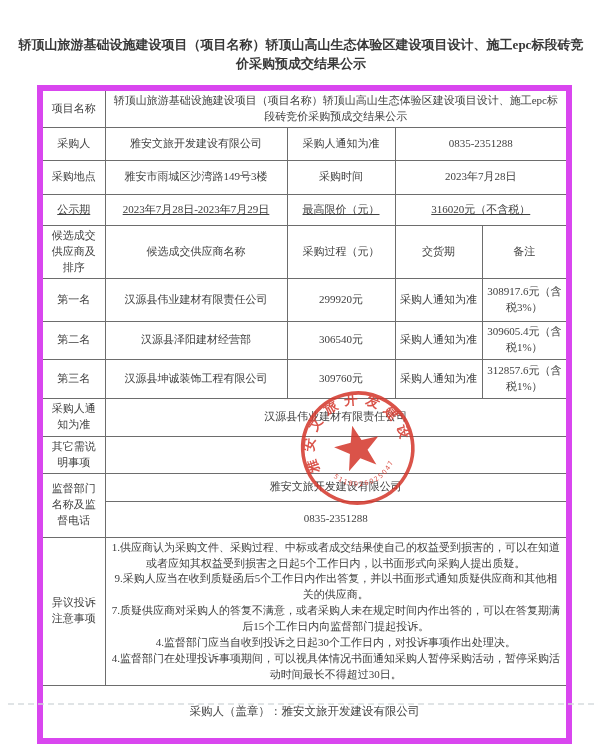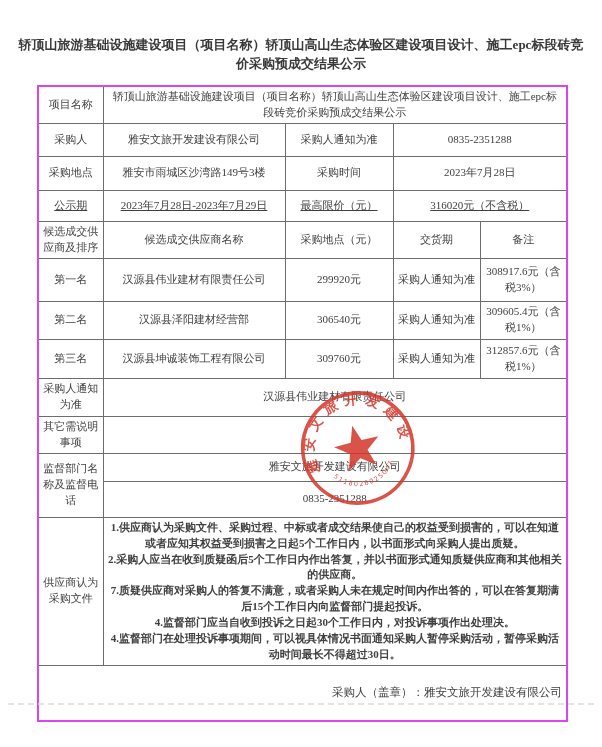--- a/index.html
+++ b/index.html
@@ -28,42 +28,41 @@
     color:#404040;
   }
   table.main td {
     border:1px solid #6d6d6d;
     text-align:center;
     vertical-align:middle;
     padding:2px 4px;
     line-height:1.45;
     word-break:break-all;
   }
-  table.main { border:2px solid #d946ef; }
+  table.main { border:6px solid #d946ef; }
   td.label { padding:2px 6px; }
   tr.r1  td { height:30px; }
   tr.r2  td { height:33px; }
   tr.r3  td { height:34px; }
   tr.r4  td { height:31px;text-decoration:underline; }
   tr.r5  td { height:34px; }
   tr.r6  td { height:43px; }
   tr.r7  td { height:38px; }
   tr.r8  td { height:39px; }
   tr.r9  td { height:38px; }
   tr.r10 td { height:33px;margin-left:35px; }
   tr.r11a td { height:28px; }
   tr.r11b td { height:36px; }
   tr.r12 td { height:138px; }
-  tr.r13 td { height:55px;text-align:right; }
+  tr.r13 td { height:55px; }
   td.objection-cell {
     text-align:left;
     vertical-align:middle;
     padding:4px 6px;
     line-height:1.55;
-    font-weight:bold;
   }
   td.sign-cell {
     text-align:left;
     vertical-align:middle;
     padding:4px 8px 14px 8px;
     font-size:11.5px;
   }
   .seal {
     position:absolute; left:293px; top:386px;
     width:130px; height:126px;
@@ -110,21 +109,21 @@
     </tr>
     <tr class="r4">
       <td class="label">公示期</td>
       <td>2023年7月28日-2023年7月29日</td>
       <td>最高限价（元）</td>
       <td colspan="2">316020元（不含税）</td>
     </tr>
     <tr class="r5">
       <td class="label">候选成交供应商及排序</td>
       <td>候选成交供应商名称</td>
-      <td>采购地点（元）</td>
+      <td>采购过程（元）</td>
       <td>交货期</td>
       <td>备注</td>
     </tr>
     <tr class="r6">
       <td class="label">第一名</td>
       <td>汉源县伟业建材有限责任公司</td>
       <td>299920元</td>
       <td>采购人通知为准</td>
       <td>308917.6元（含税3%）</td>
     </tr>
@@ -151,24 +150,24 @@
       <td colspan="4"></td>
     </tr>
     <tr class="r11a">
       <td class="label" rowspan="2">监督部门名称及监督电话</td>
       <td colspan="4">雅安文旅开发建设有限公司</td>
     </tr>
     <tr class="r11b">
       <td colspan="4">0835-2351288</td>
     </tr>
     <tr class="r12">
-      <td class="label">供应商认为采购文件</td>
+      <td class="label">异议投诉注意事项</td>
       <td colspan="4" class="objection-cell">
         <div>1.供应商认为采购文件、采购过程、中标或者成交结果使自己的权益受到损害的，可以在知道或者应知其权益受到损害之日起5个工作日内，以书面形式向采购人提出质疑。</div>
-        <div>2.采购人应当在收到质疑函后5个工作日内作出答复，并以书面形式通知质疑供应商和其他相关的供应商。</div>
+        <div>9.采购人应当在收到质疑函后5个工作日内作出答复，并以书面形式通知质疑供应商和其他相关的供应商。</div>
         <div>7.质疑供应商对采购人的答复不满意，或者采购人未在规定时间内作出答的，可以在答复期满后15个工作日内向监督部门提起投诉。</div>
         <div>4.监督部门应当自收到投诉之日起30个工作日内，对投诉事项作出处理决。</div>
         <div>4.监督部门在处理投诉事项期间，可以视具体情况书面通知采购人暂停采购活动，暂停采购活动时间最长不得超过30日。</div>
       </td>
     </tr>
     <tr class="r13">
       <td colspan="5" class="sign-cell">采购人（盖章）：雅安文旅开发建设有限公司</td>
     </tr>
   </tbody>
 </table>

